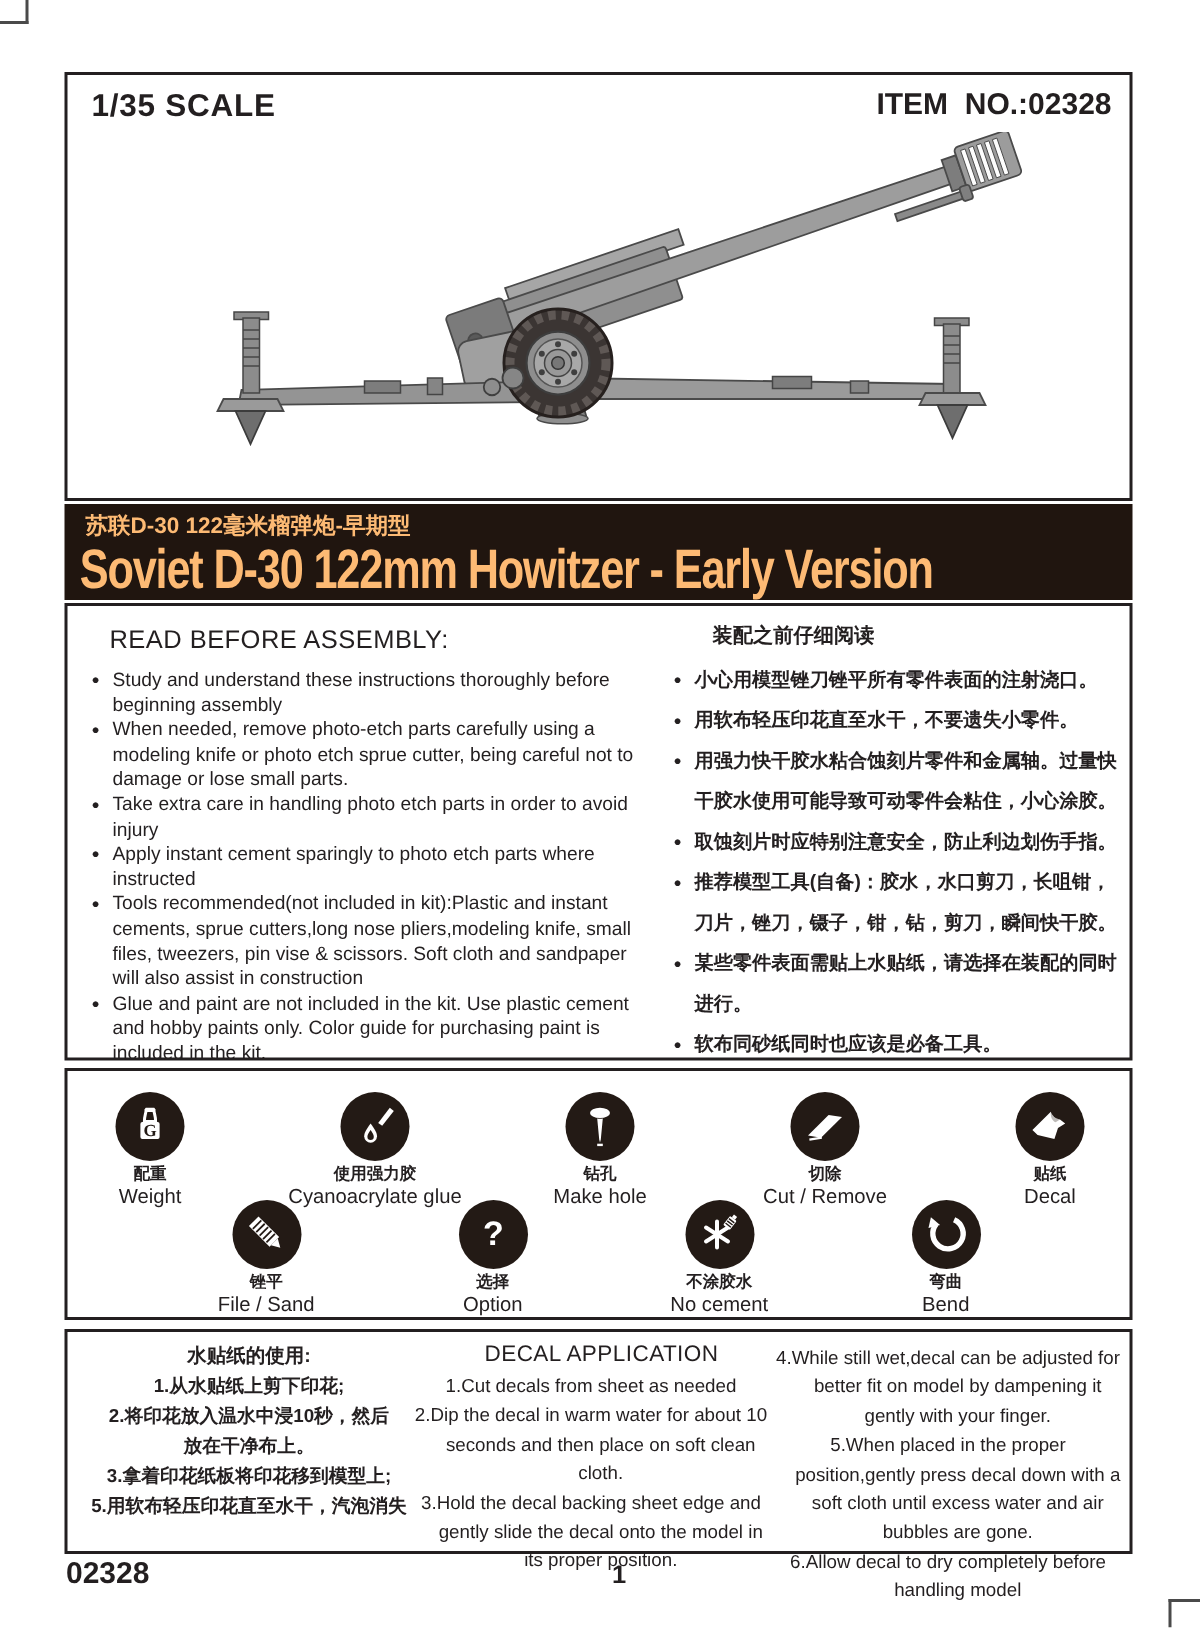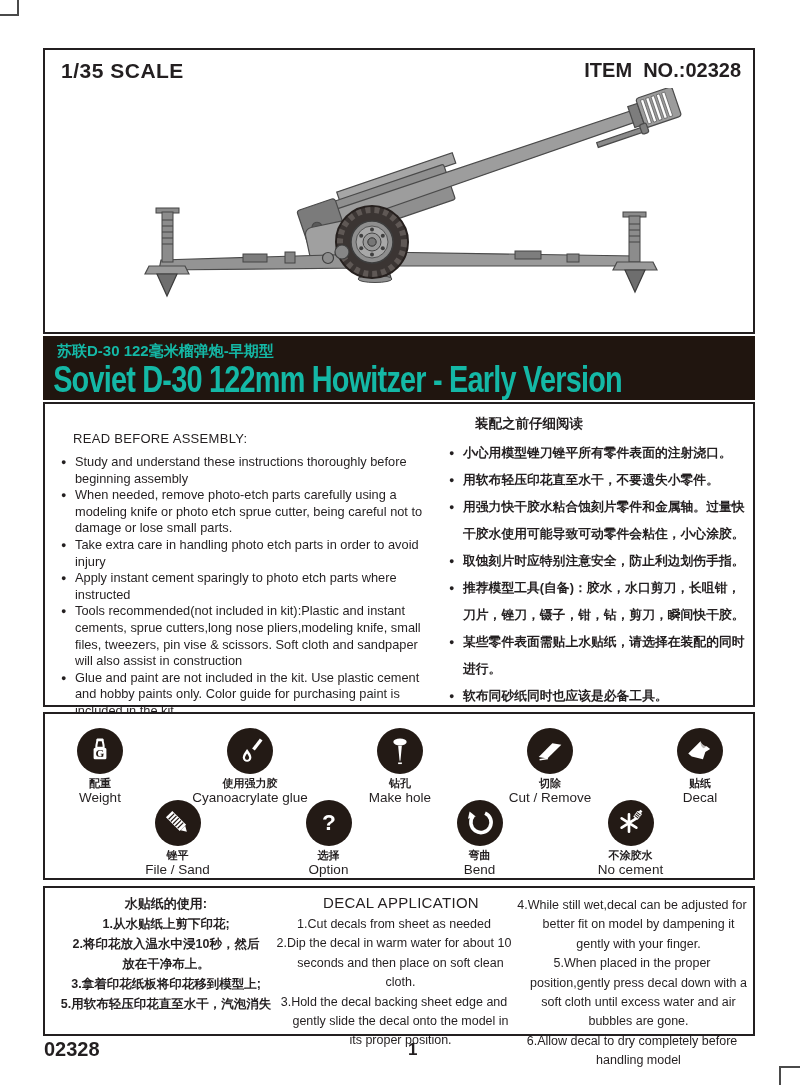--- a/index.html
+++ b/index.html
@@ -14,27 +14,27 @@
   
   .crop-tl{position:absolute;left:0;top:0;width:19px;height:16px;border-right:2px solid #4a4a4a;border-bottom:2px solid #4a4a4a;}
   .crop-br{position:absolute;left:779px;top:1066px;width:21px;height:19px;border-left:2px solid #4a4a4a;border-top:2px solid #4a4a4a;}
 
   .box{position:absolute;left:43px;width:712px;border:2px solid var(--ink);background:#fff;}
   .box-header{top:48px;height:286px;}
   .scale-label{position:absolute;left:16px;top:9px;font-size:21px;font-weight:bold;letter-spacing:.5px;}
   .item-label{position:absolute;right:12px;top:9px;font-size:20px;font-weight:bold;white-space:pre;}
   .illustration{position:absolute;left:0;top:38px;width:708px;height:244px;}
 
-  .banner{position:absolute;left:43px;top:336px;width:712px;height:64px;background:var(--banner);color:#14b8a6;overflow:hidden;}
+  .banner{position:absolute;left:43px;top:336px;width:712px;height:64px;background:var(--banner);color:#fdba74;overflow:hidden;}
   .banner-zh{padding:7px 0 0 14px;font-size:15px;font-weight:bold;line-height:1.1;}
   .banner-en{padding-left:13px;margin-top:1px;font-size:37px;font-weight:bold;letter-spacing:-1px;white-space:nowrap;transform:scaleX(.78);transform-origin:0 0;line-height:1.05;}
 
   .box-read{top:402px;height:305px;}
   .read-col-en{position:absolute;left:16px;top:11px;width:372px;}
-  .read-col-en .col-head{font-size:13px;margin:16px 0 8px 12px;letter-spacing:.3px;}
+  .read-col-en .col-head{font-size:17px;margin:2px 0 8px 12px;letter-spacing:.3px;}
   .read-col-en .bullet{font-size:12.8px;line-height:16.6px;padding-left:14px;position:relative;}
   .read-col-zh{position:absolute;left:404px;top:11px;width:302px;}
   .read-col-zh .col-head{font-size:13.5px;font-weight:bold;margin:0 0 6px 26px;}
   .read-col-zh .bullet{font-size:12.8px;line-height:27px;padding-left:14px;position:relative;font-weight:bold;}
   .bullet::before{content:"\25CF";position:absolute;left:0;top:0;font-size:9px;}
   .read-col-zh .bullet::before{top:1px;}
 
   .box-symbols{top:712px;height:168px;}
   .sym-row{position:absolute;display:flex;}
   .sym-row-1{left:-20px;top:14px;}
@@ -272,44 +272,44 @@
               <text x="12" y="17.5" text-anchor="middle" font-size="17" font-weight="bold" font-family="Liberation Sans, sans-serif" fill="#fff">?</text>
             </svg>
           </span>
     <span class="sym-zh">选择</span>
     <span class="sym-en">Option</span>
   </div>
 
   <div class="sym">
     <span class="sym-circle">
             <svg viewBox="0 0 24 24">
-              <path d="M15.8 4.6a7.6 7.6 0 1 1-8.9 2.1" fill="none" stroke="#fff" stroke-width="2.7"></path>
-              <path d="M4.2 3.4l4.6 3.8-5.8 1.6z" fill="#fff"></path>
-            </svg>
-          </span>
-    <span class="sym-zh">弯曲</span>
-    <span class="sym-en">Bend</span>
-  </div>
-
-  <div class="sym">
-    <span class="sym-circle">
-            <svg viewBox="0 0 24 24">
               <g stroke="#fff" stroke-width="2" stroke-linecap="round">
                 <path d="M10.5 5.5v13M5 8.5l11 7M16 8.5l-11 7"></path>
               </g>
               <g transform="rotate(38 17 6)">
                 <rect x="15" y="3.4" width="4.2" height="5.6" rx="0.6" fill="#fff"></rect>
                 <rect x="16.1" y="1.6" width="2" height="1.8" fill="#fff"></rect>
                 <path d="M15.4 4.8h3.4M15.4 6.2h3.4M15.4 7.6h3.4" stroke="#231a15" stroke-width="0.7"></path>
               </g>
             </svg>
           </span>
     <span class="sym-zh">不涂胶水</span>
     <span class="sym-en">No cement</span>
   </div>
+
+  <div class="sym">
+    <span class="sym-circle">
+            <svg viewBox="0 0 24 24">
+              <path d="M15.8 4.6a7.6 7.6 0 1 1-8.9 2.1" fill="none" stroke="#fff" stroke-width="2.7"></path>
+              <path d="M4.2 3.4l4.6 3.8-5.8 1.6z" fill="#fff"></path>
+            </svg>
+          </span>
+    <span class="sym-zh">弯曲</span>
+    <span class="sym-en">Bend</span>
+  </div>
 </div>
   </div>
 
   <div class="box box-decal">
     <div class="decal-col decal-zh">
       <div class="col-head">水贴纸的使用:</div>
       <div>
   <div class="step">1.从水贴纸上剪下印花;</div>
 
   <div class="step">2.将印花放入温水中浸10秒，然后

